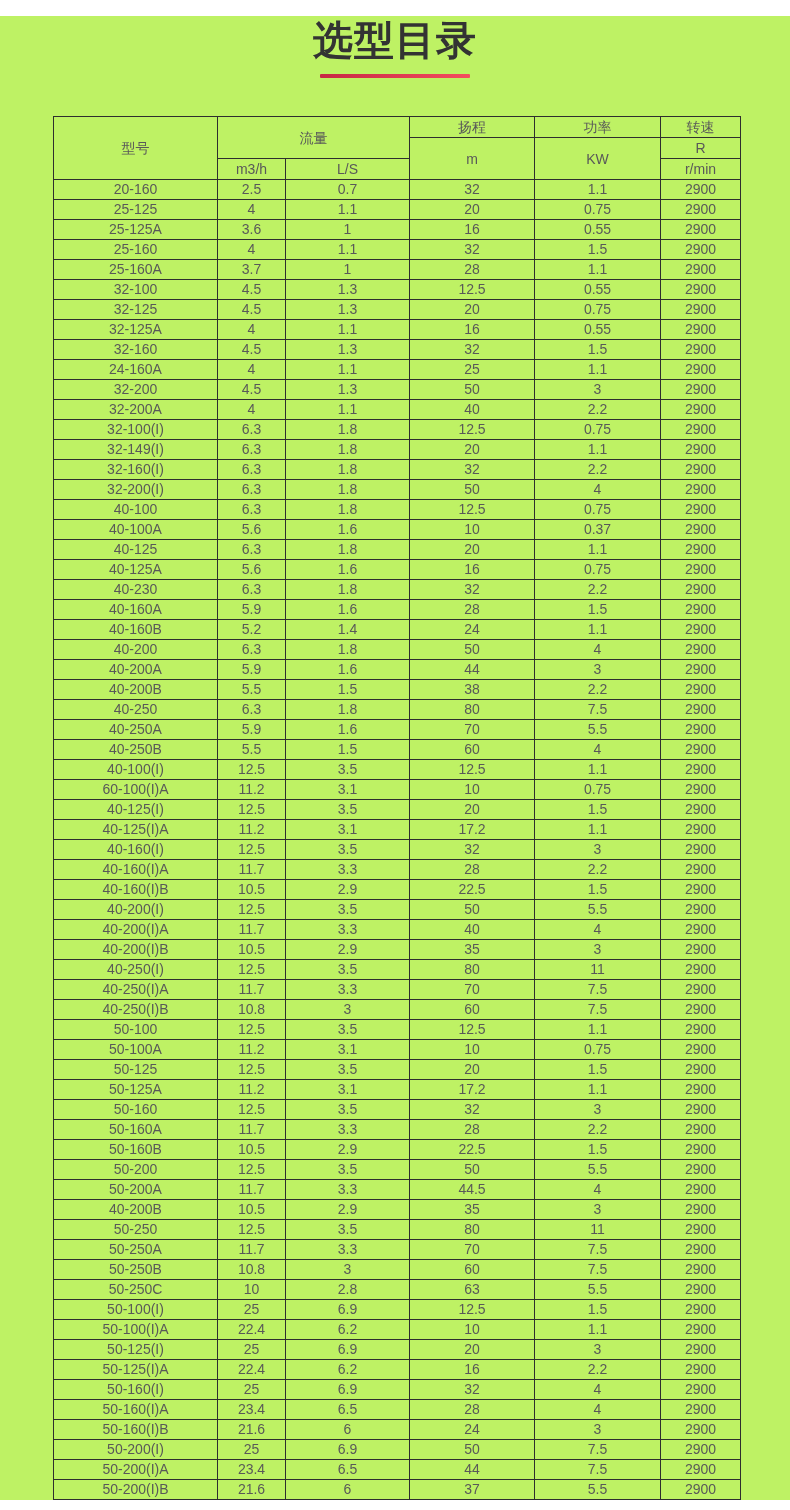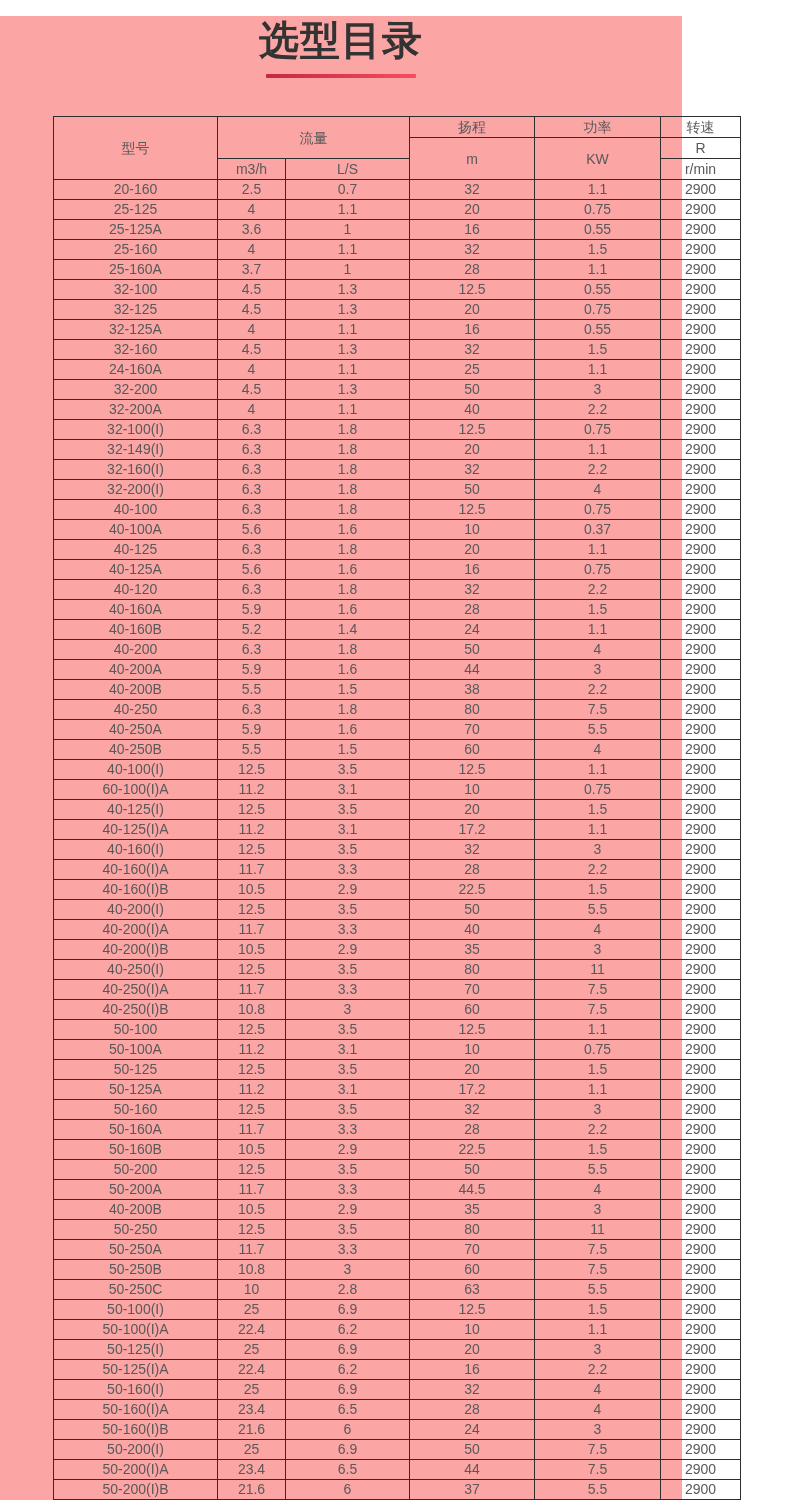--- a/index.html
+++ b/index.html
@@ -5,22 +5,22 @@
   html, body {
     margin: 0;
     padding: 0;
     background: #ffffff;
   }
   body {
     width: 790px;
     font-family: "Liberation Sans", "DejaVu Sans", sans-serif;
   }
   .page {
-    width: 682px;
-    background: #fca5a5;
+    width: 790px;
+    background: #bef264;
   }
   .title {
     margin: 16px 0 0 0;
     text-align: center;
     font-size: 40px;
     font-weight: 700;
     color: #333333;
     letter-spacing: 1px;
     line-height: 1.2;
   }
@@ -249,21 +249,21 @@
         </tr>
         <tr>
           <td>40-125A</td>
           <td>5.6</td>
           <td>1.6</td>
           <td>16</td>
           <td>0.75</td>
           <td>2900</td>
         </tr>
         <tr>
-          <td>40-120</td>
+          <td>40-230</td>
           <td>6.3</td>
           <td>1.8</td>
           <td>32</td>
           <td>2.2</td>
           <td>2900</td>
         </tr>
         <tr>
           <td>40-160A</td>
           <td>5.9</td>
           <td>1.6</td>

